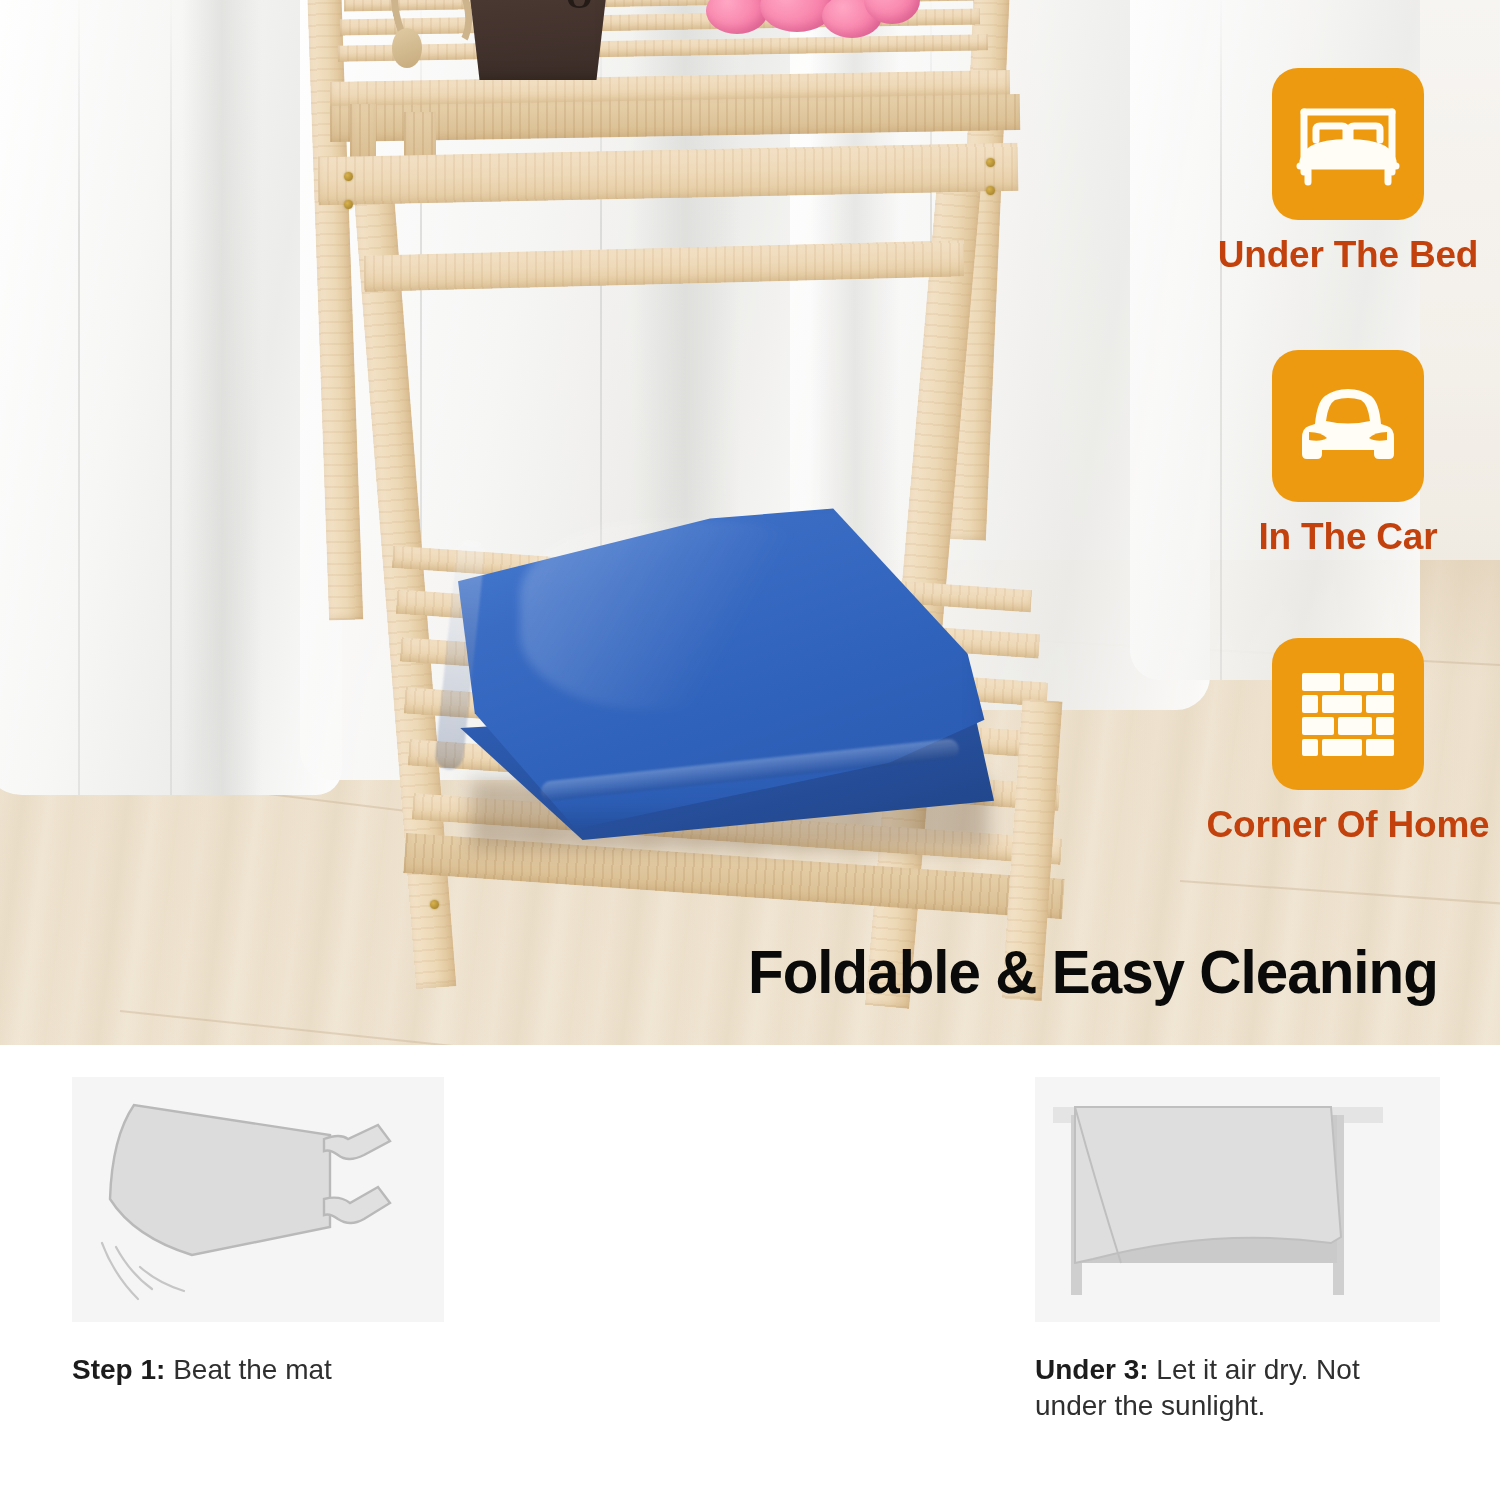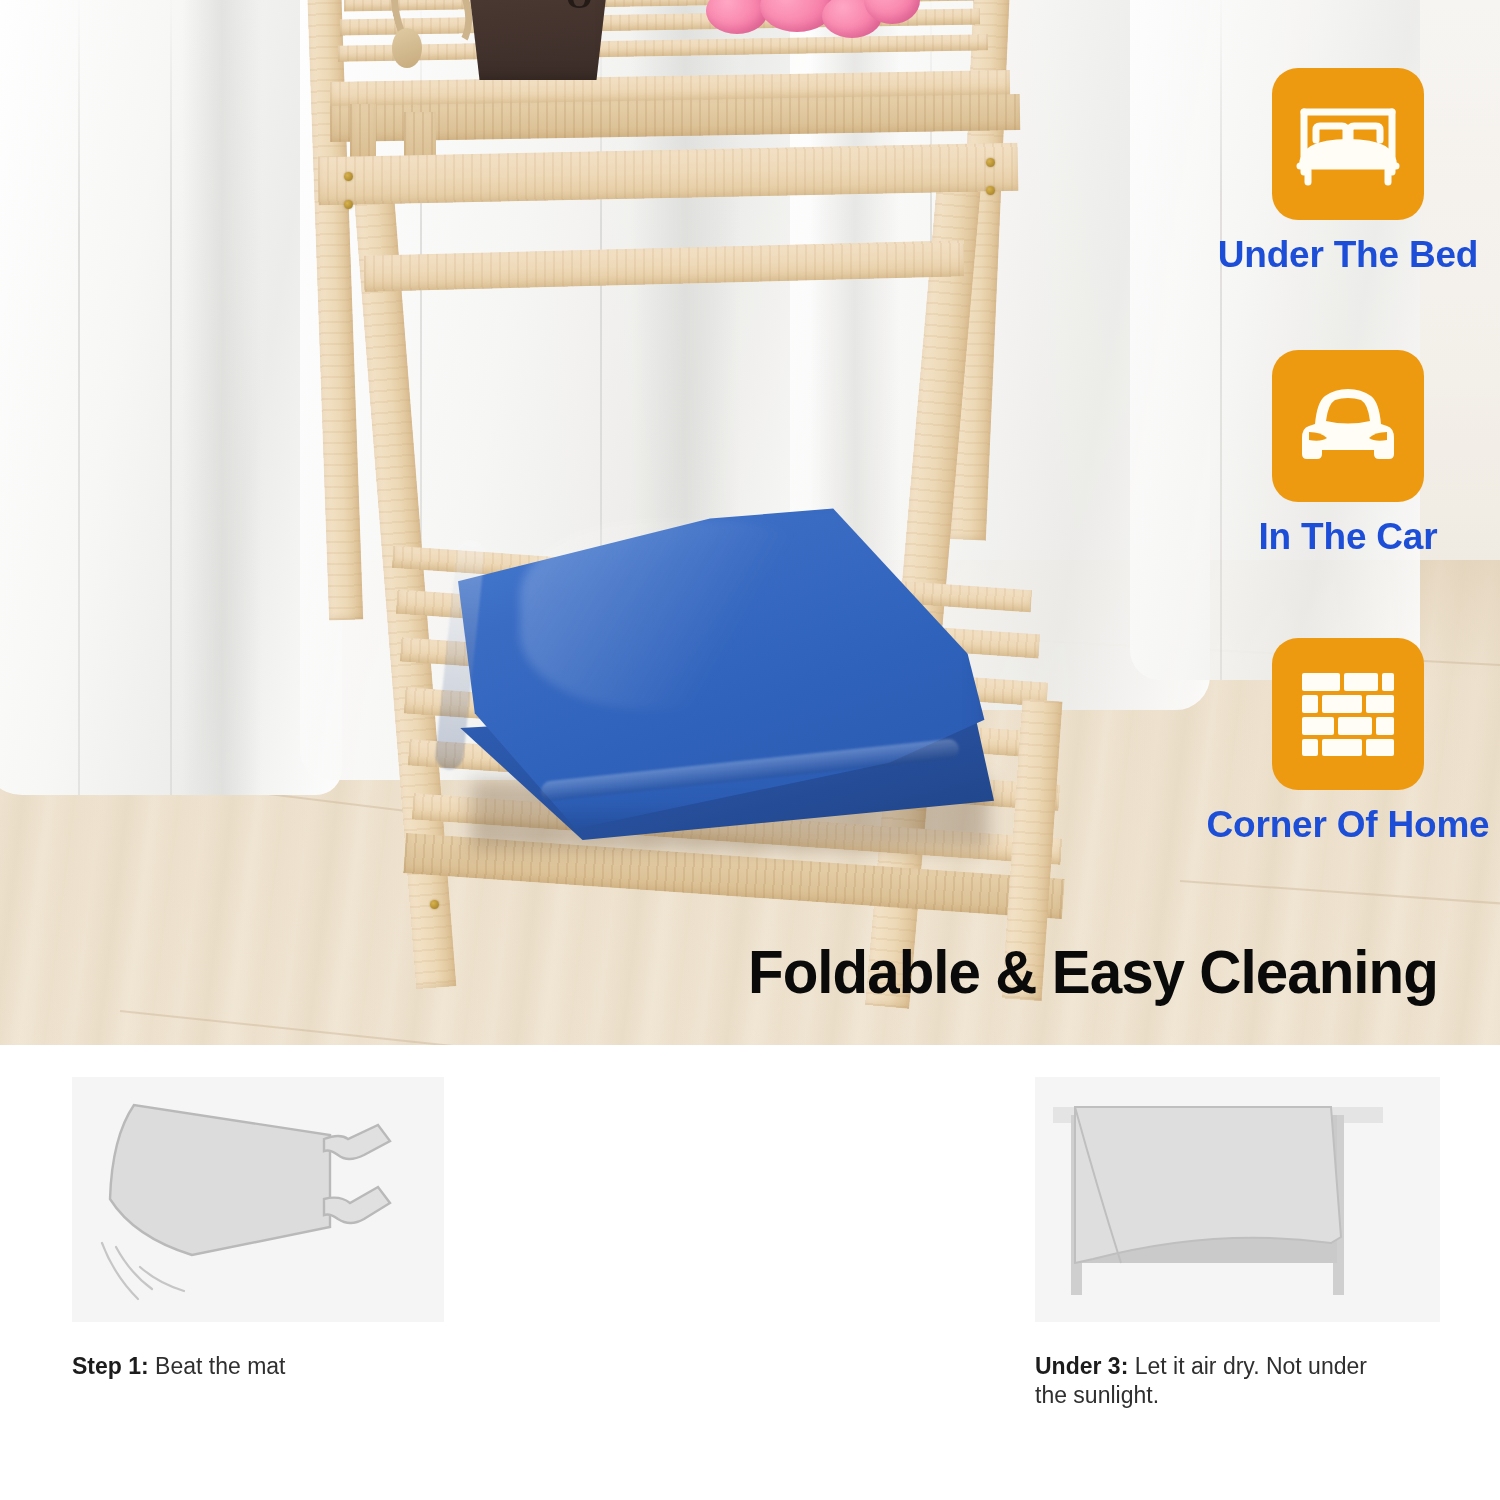--- a/index.html
+++ b/index.html
@@ -154,21 +154,21 @@
   .feature-icon {
     width: 152px; height: 152px;
     border-radius: 26px;
     margin: 0 auto;
     display: flex; align-items: center; justify-content: center;
   }
   .feature-label {
     margin-top: 14px;
     font-size: 37px;
     font-weight: bold;
-    color: #1d4ed8;
+    color: #c2410c;
     letter-spacing: -0.2px;
     white-space: nowrap;
   }
 
   .headline {
     position: absolute;
     left: 748px; top: 936px;
     font-size: 62px;
     font-weight: bold;
     color: #0a0a0a;
@@ -190,21 +190,21 @@
     position: absolute;
     top: 32px;
   }
   .step-figure {
     background: #f5f5f5;
     position: relative;
     overflow: hidden;
   }
   .step-caption {
     margin-top: 30px;
-    font-size: 23px;
+    font-size: 28px;
     color: #2f2f2f;
     line-height: 1.28;
   }
   .step-caption b { color:#1c1c1c; font-weight: bold; }
 </style>
 </head>
 <body>
 
 <div class="photo-panel">
 

